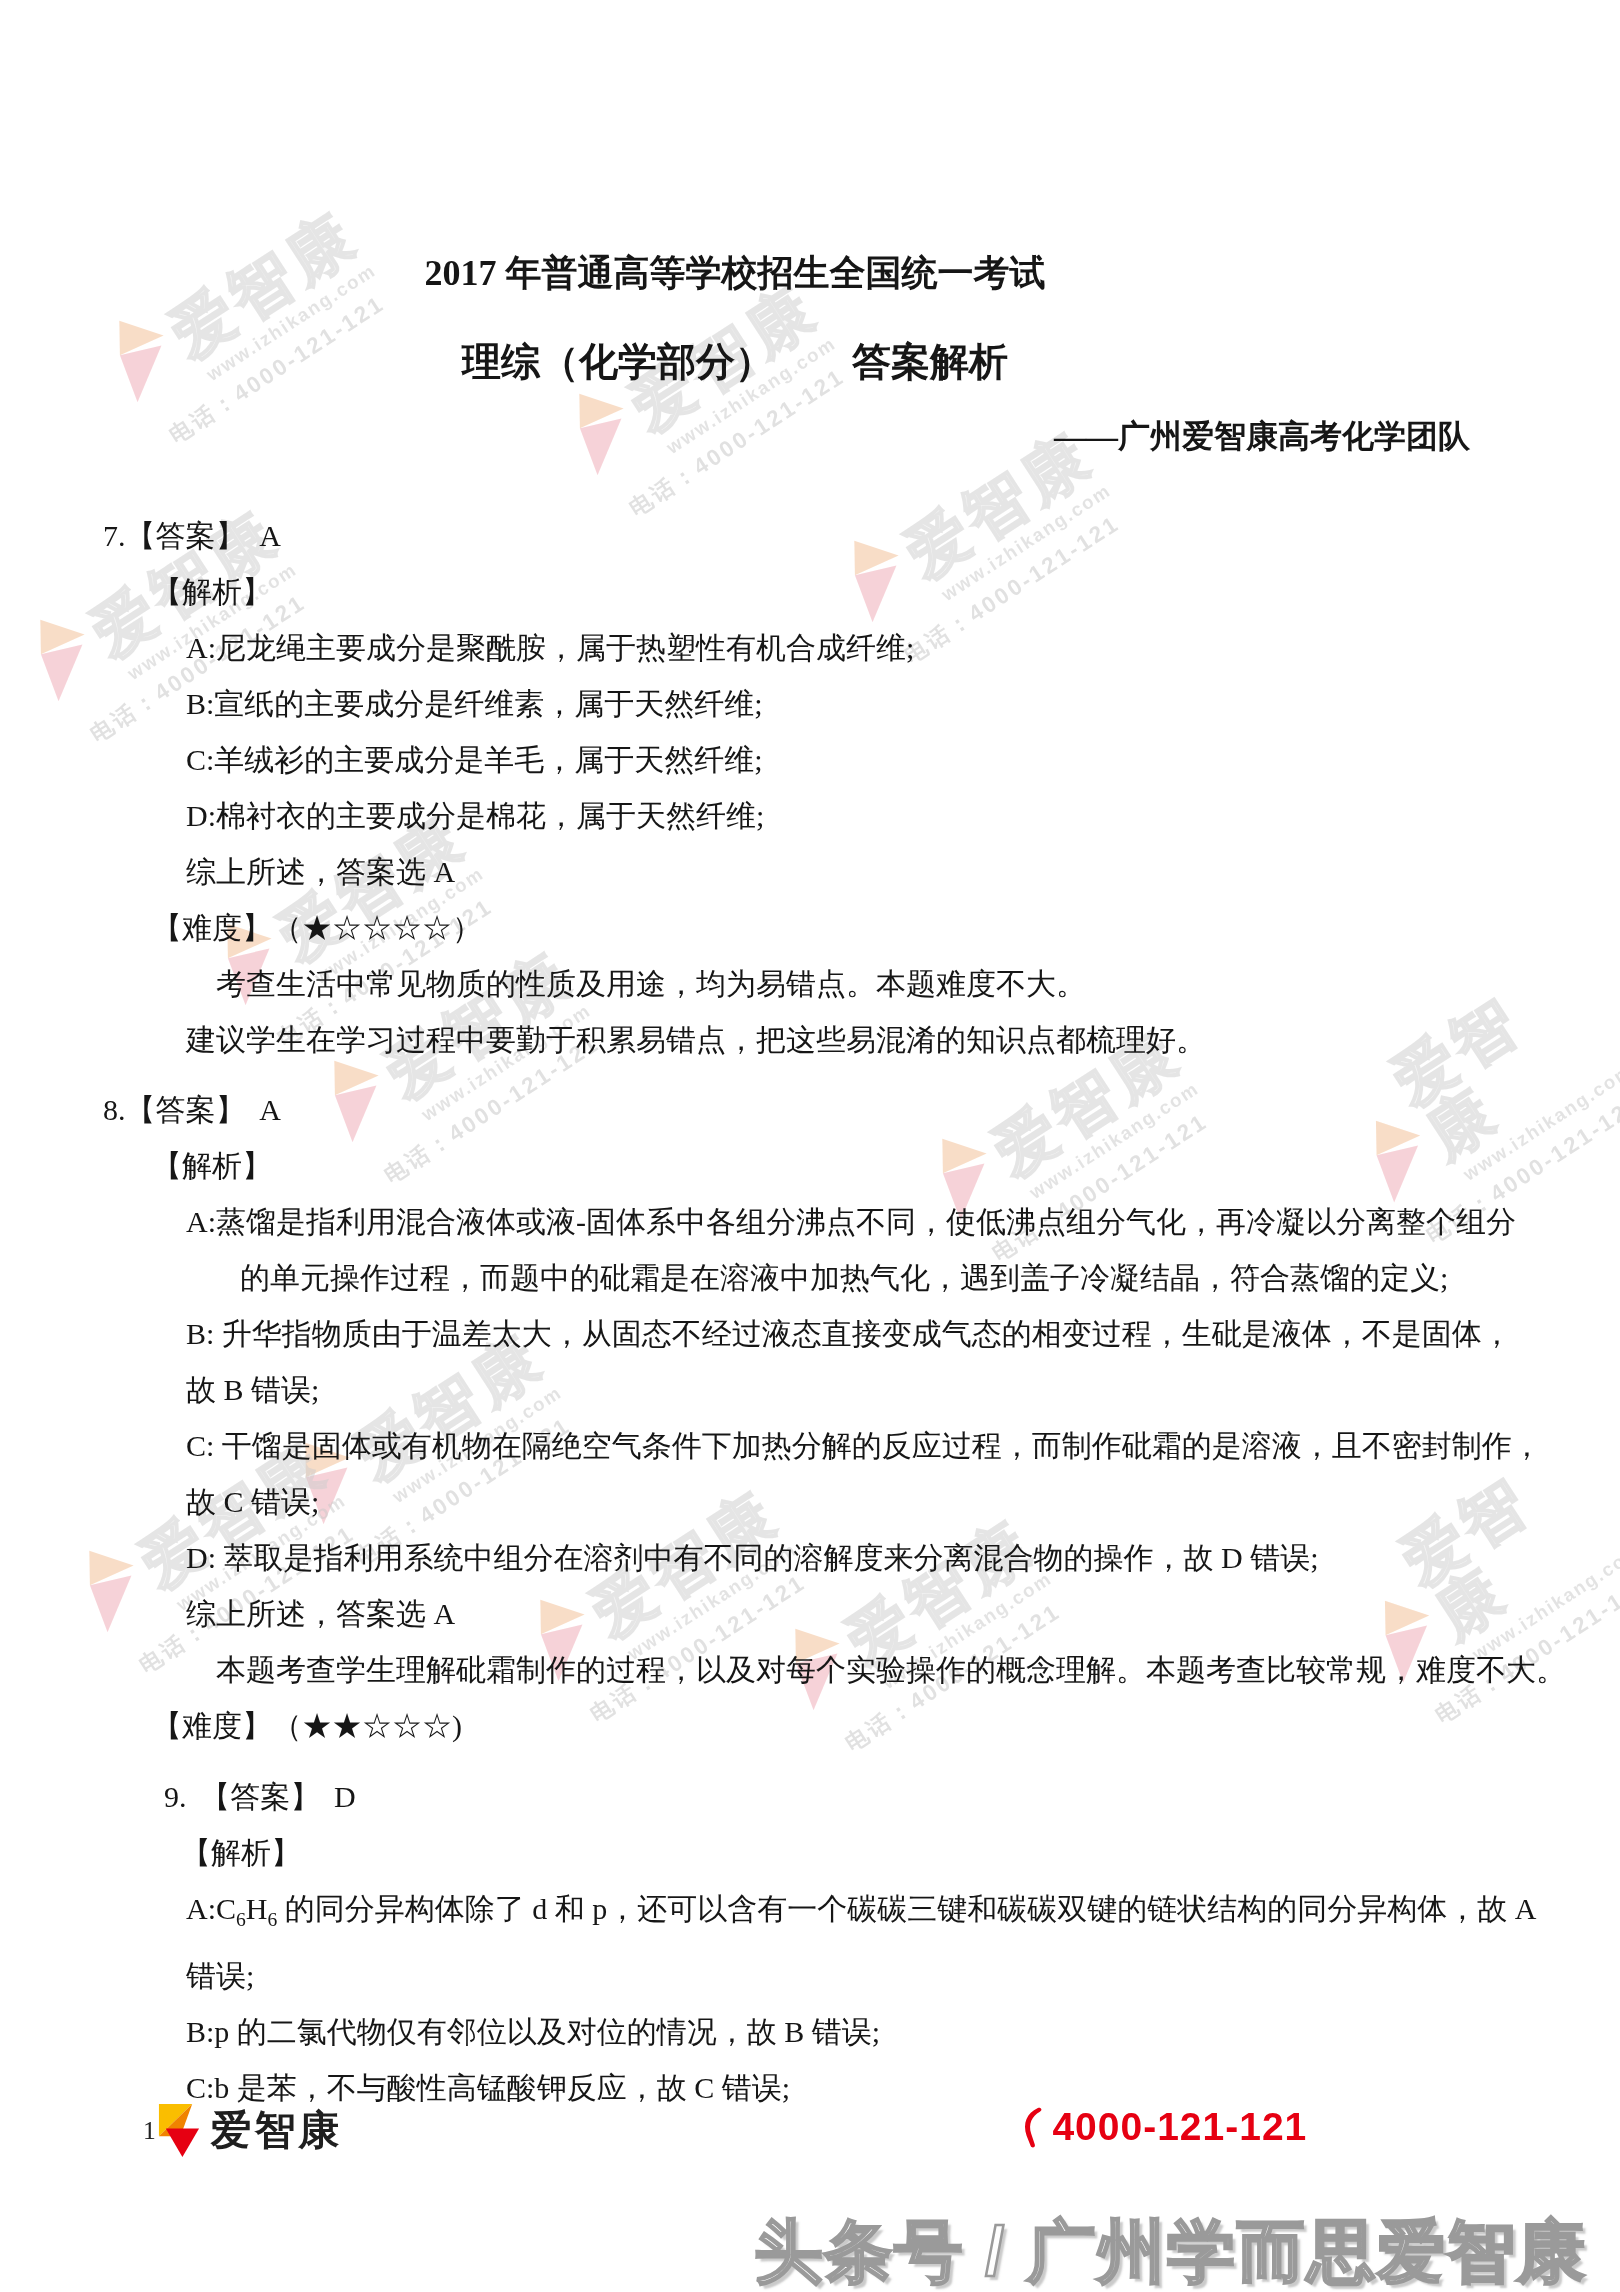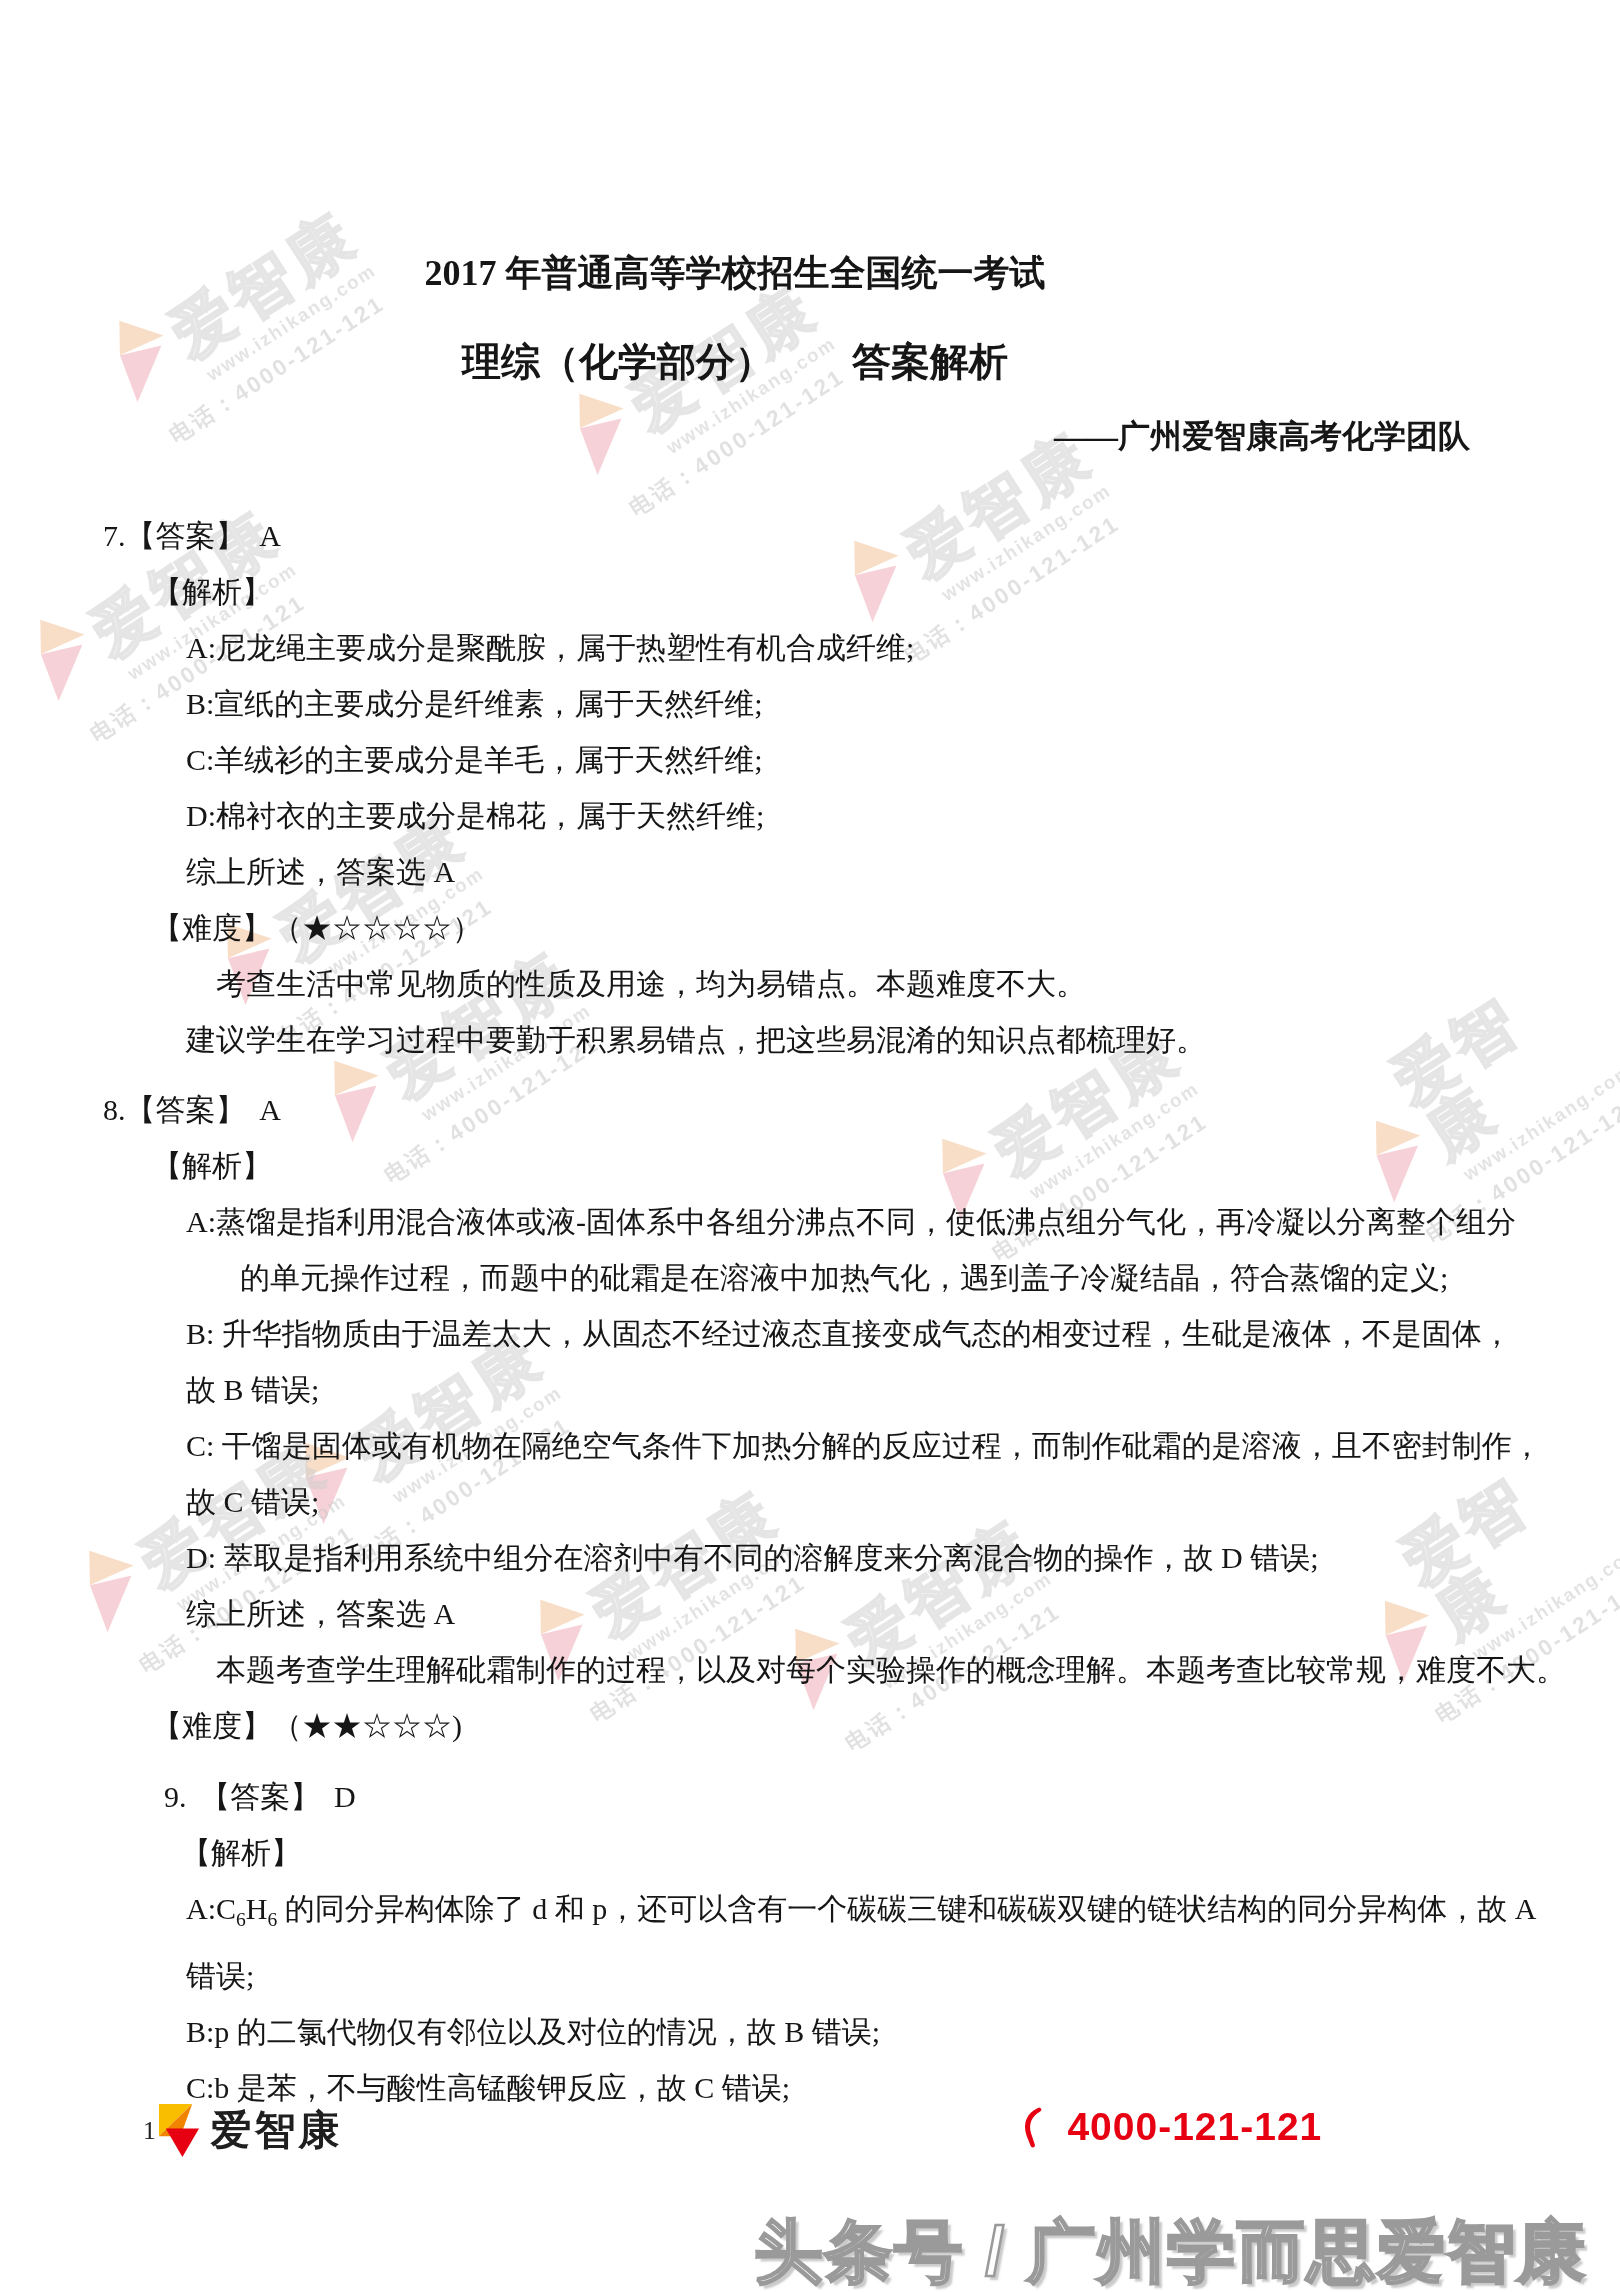--- a/index.html
+++ b/index.html
@@ -37,21 +37,21 @@
   .ml1b{margin-left:78px;}
   .ans{margin-left:13.7px;}
   sub{font-size:19.6px;}
 
   
   .footer{position:absolute;z-index:1;top:2103px;left:0;width:100%;height:69px;}
   .footer-brand{position:absolute;left:143px;top:0;display:flex;align-items:center;gap:9.8px;}
   .page-num{font-size:25.5px;color:#222;margin-right:-9.8px;}
   .brand-text{font-family:"Liberation Sans","DejaVu Sans",sans-serif;font-weight:bold;
               font-size:41px;color:#1f1f1f;letter-spacing:2.9px;}
-  .footer-phone{position:absolute;left:1017px;top:2px;display:flex;align-items:center;gap:23px;}
+  .footer-phone{position:absolute;left:1017px;top:2px;display:flex;align-items:center;gap:8px;}
   .phone-num{font-family:"Liberation Sans","DejaVu Sans",sans-serif;font-weight:bold;
              font-size:39px;color:#e60012;letter-spacing:1px;}
 
   .banner{position:absolute;z-index:1;top:2207px;right:33px;
           font-family:"Liberation Sans","DejaVu Sans",sans-serif;font-weight:bold;
           font-size:68px;letter-spacing:2px;color:#fefefe;
           -webkit-text-stroke:2.5px #9a9a9a;
           text-shadow:3.9px 3.9px 2px rgba(150,150,150,.5);}
 </style>
 </head>

